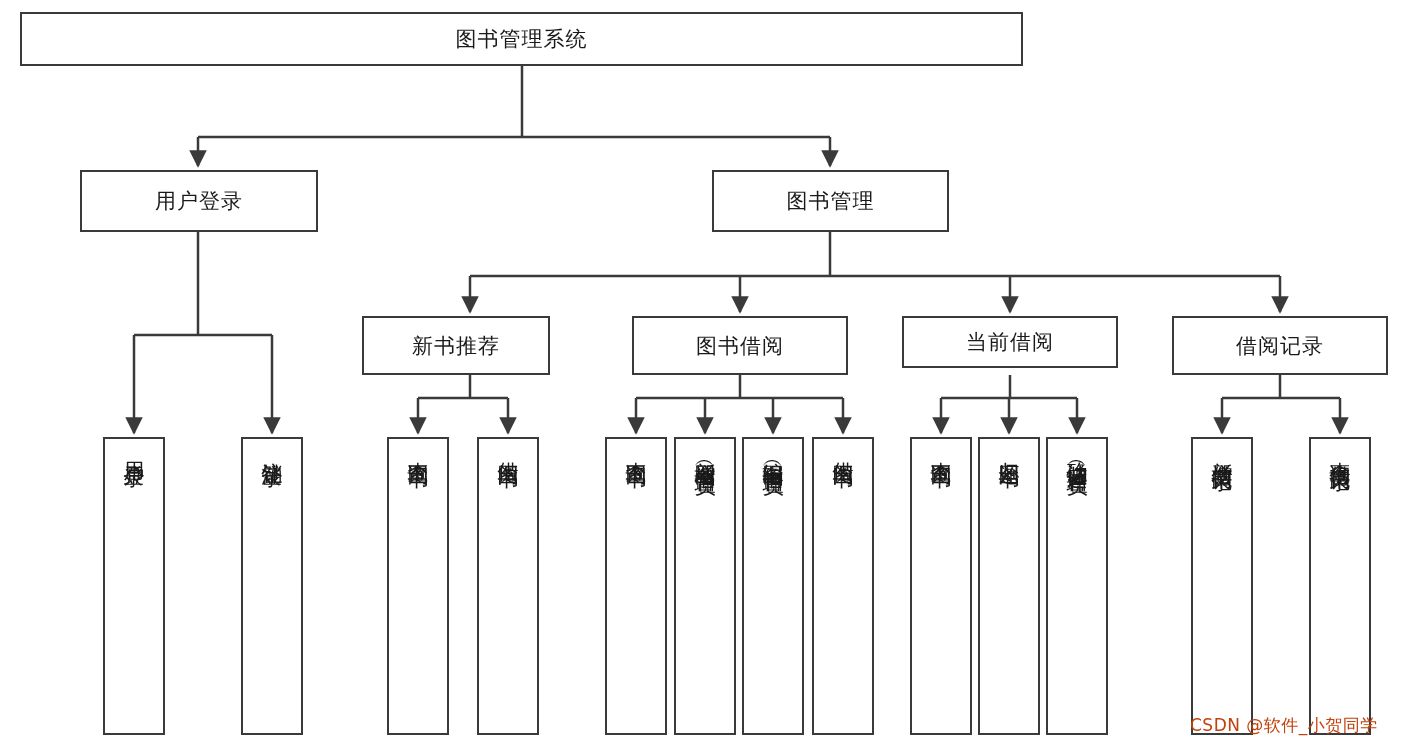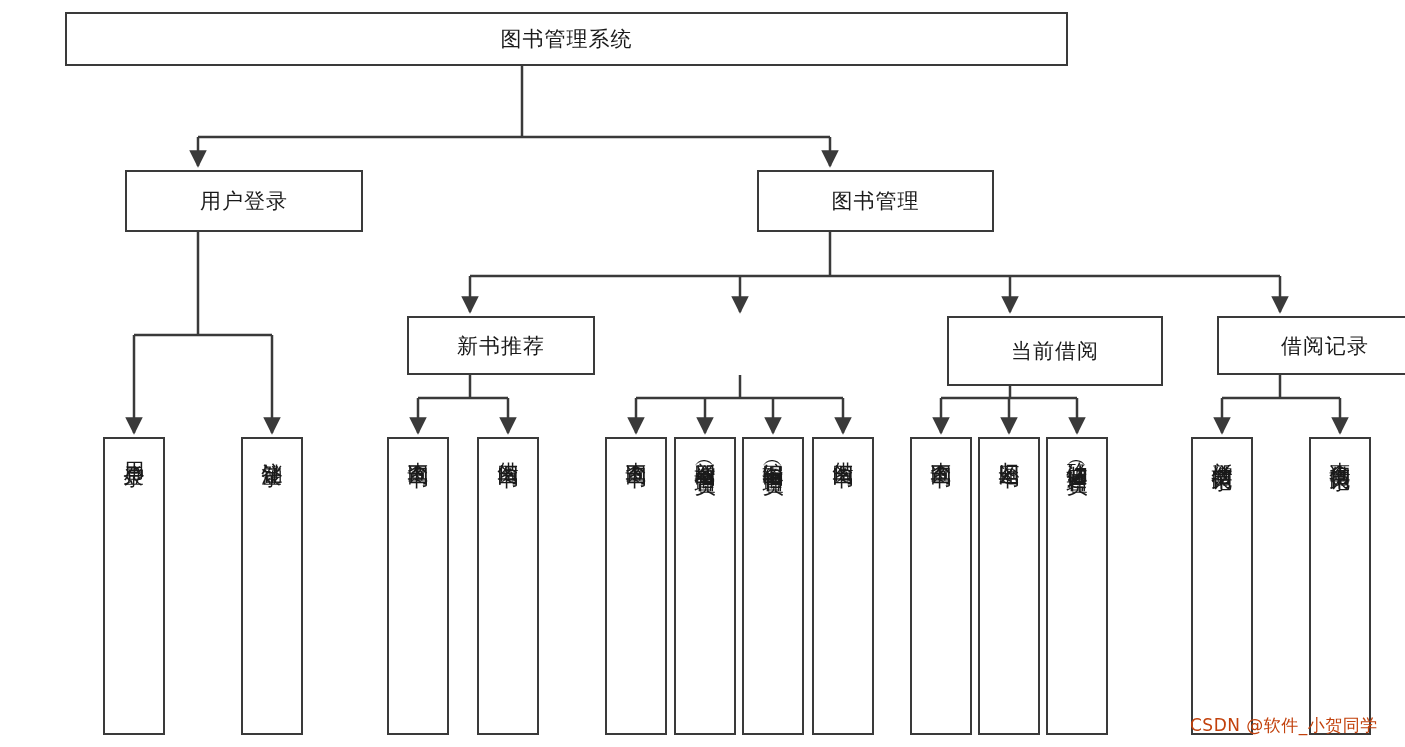--- a/index.html
+++ b/index.html
@@ -27,21 +27,20 @@
     border:2px solid #3a3a3a;
     display:flex;
     align-items:center;
     justify-content:center;
     color:#1a1a1a;
     text-align:center;
   }
   .node.h{
     font-size:21px;
     letter-spacing:1px;
-    margin-left:45px;
   }
   .node.v{
     writing-mode:vertical-rl;
     text-orientation:upright;
     font-size:21px;
     letter-spacing:2px;
     line-height:1.05;
     padding-top:6px;
     justify-content:flex-start;
     align-items:center;
@@ -124,21 +123,24 @@
   <div class="node h" style="left:80px;top:170px;width:238px;height:62px;">
     <span>用户登录</span>
   </div>
   <div class="node h" style="left:712px;top:170px;width:237px;height:62px;text-align:right;">
     <span>图书管理</span>
   </div>
 
   <div class="node h" style="left:362px;top:316px;width:188px;height:59px;">
     <span>新书推荐</span>
   </div>
-  <div class="node h" style="left:902px;top:316px;width:216px;height:70px;">
+  <div class="node h" style="left:632px;top:316px;width:216px;height:59px;">
+    <span>图书借阅</span>
+  </div>
+  <div class="node h" style="left:902px;top:316px;width:216px;height:52px;">
     <span>当前借阅</span>
   </div>
   <div class="node h" style="left:1172px;top:316px;width:216px;height:59px;align-items:center;">
     <span>借阅记录</span>
   </div>
 
   <div class="node v" style="left:103px;top:437px;width:62px;height:298px;">
     <span>用户登录</span>
   </div>
   <div class="node v" style="left:241px;top:437px;width:62px;height:298px;">

